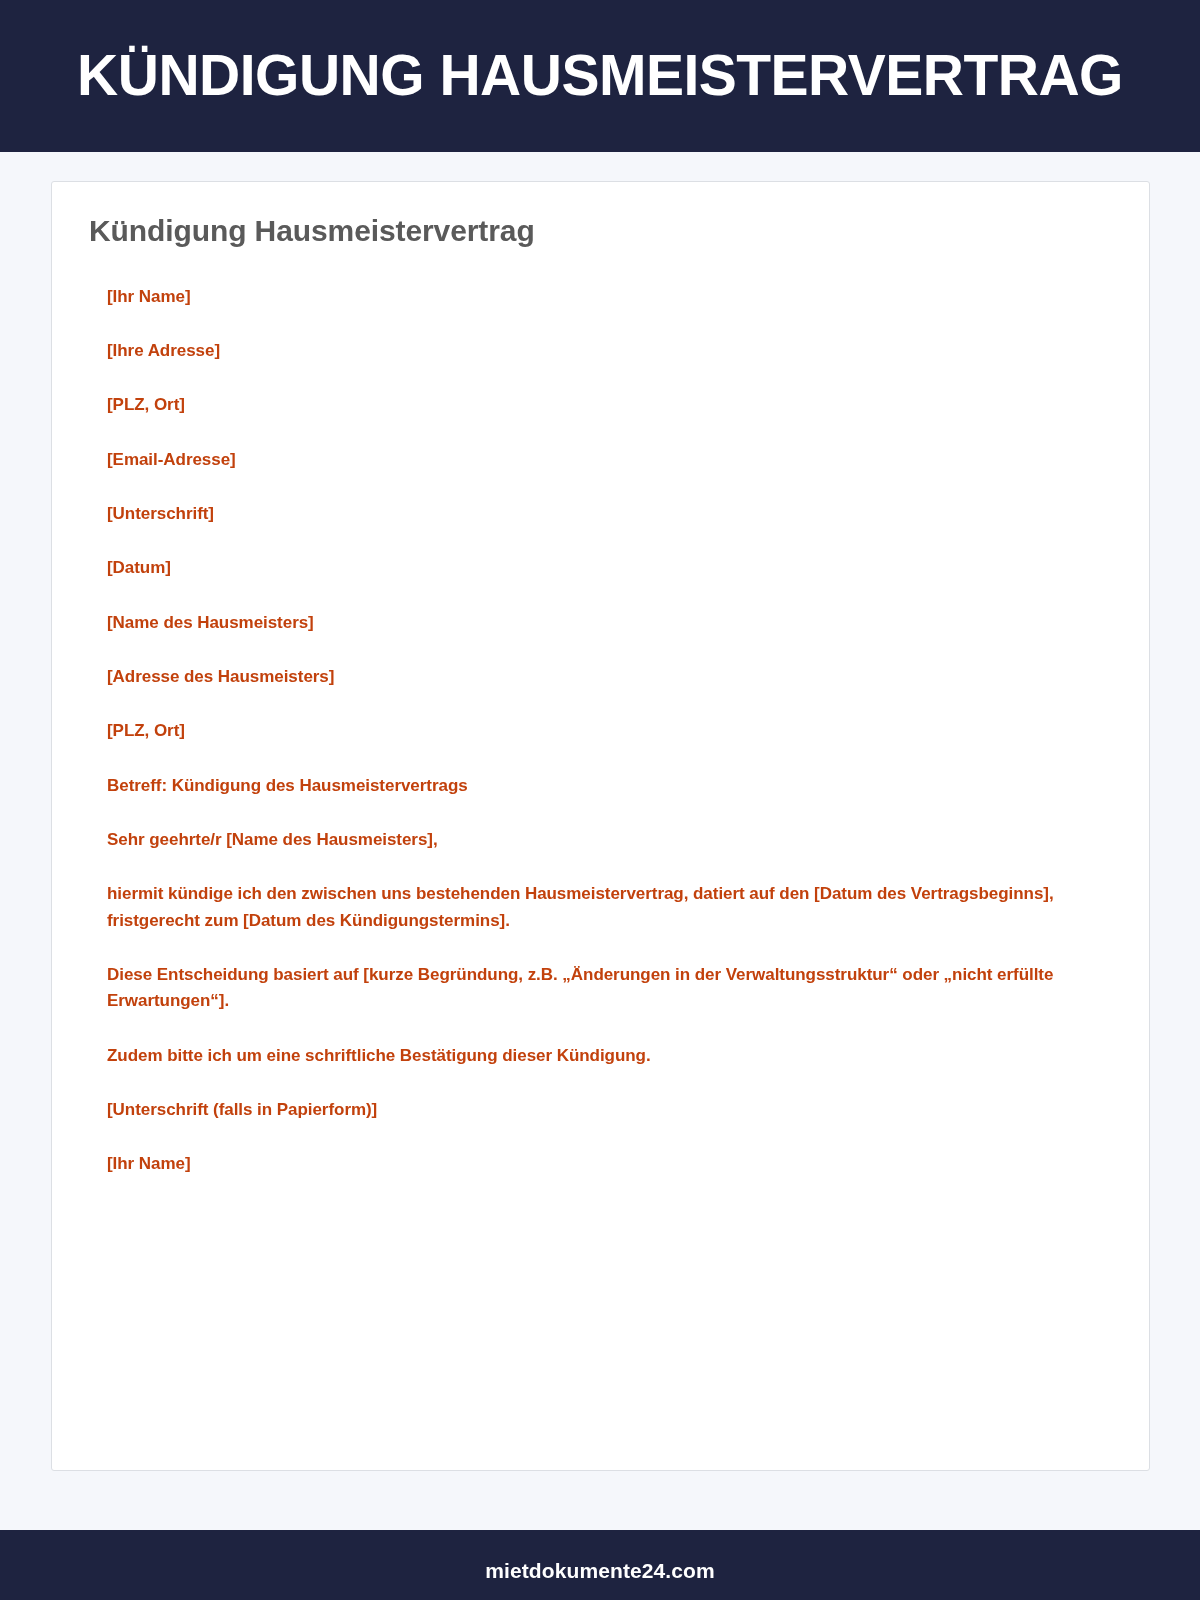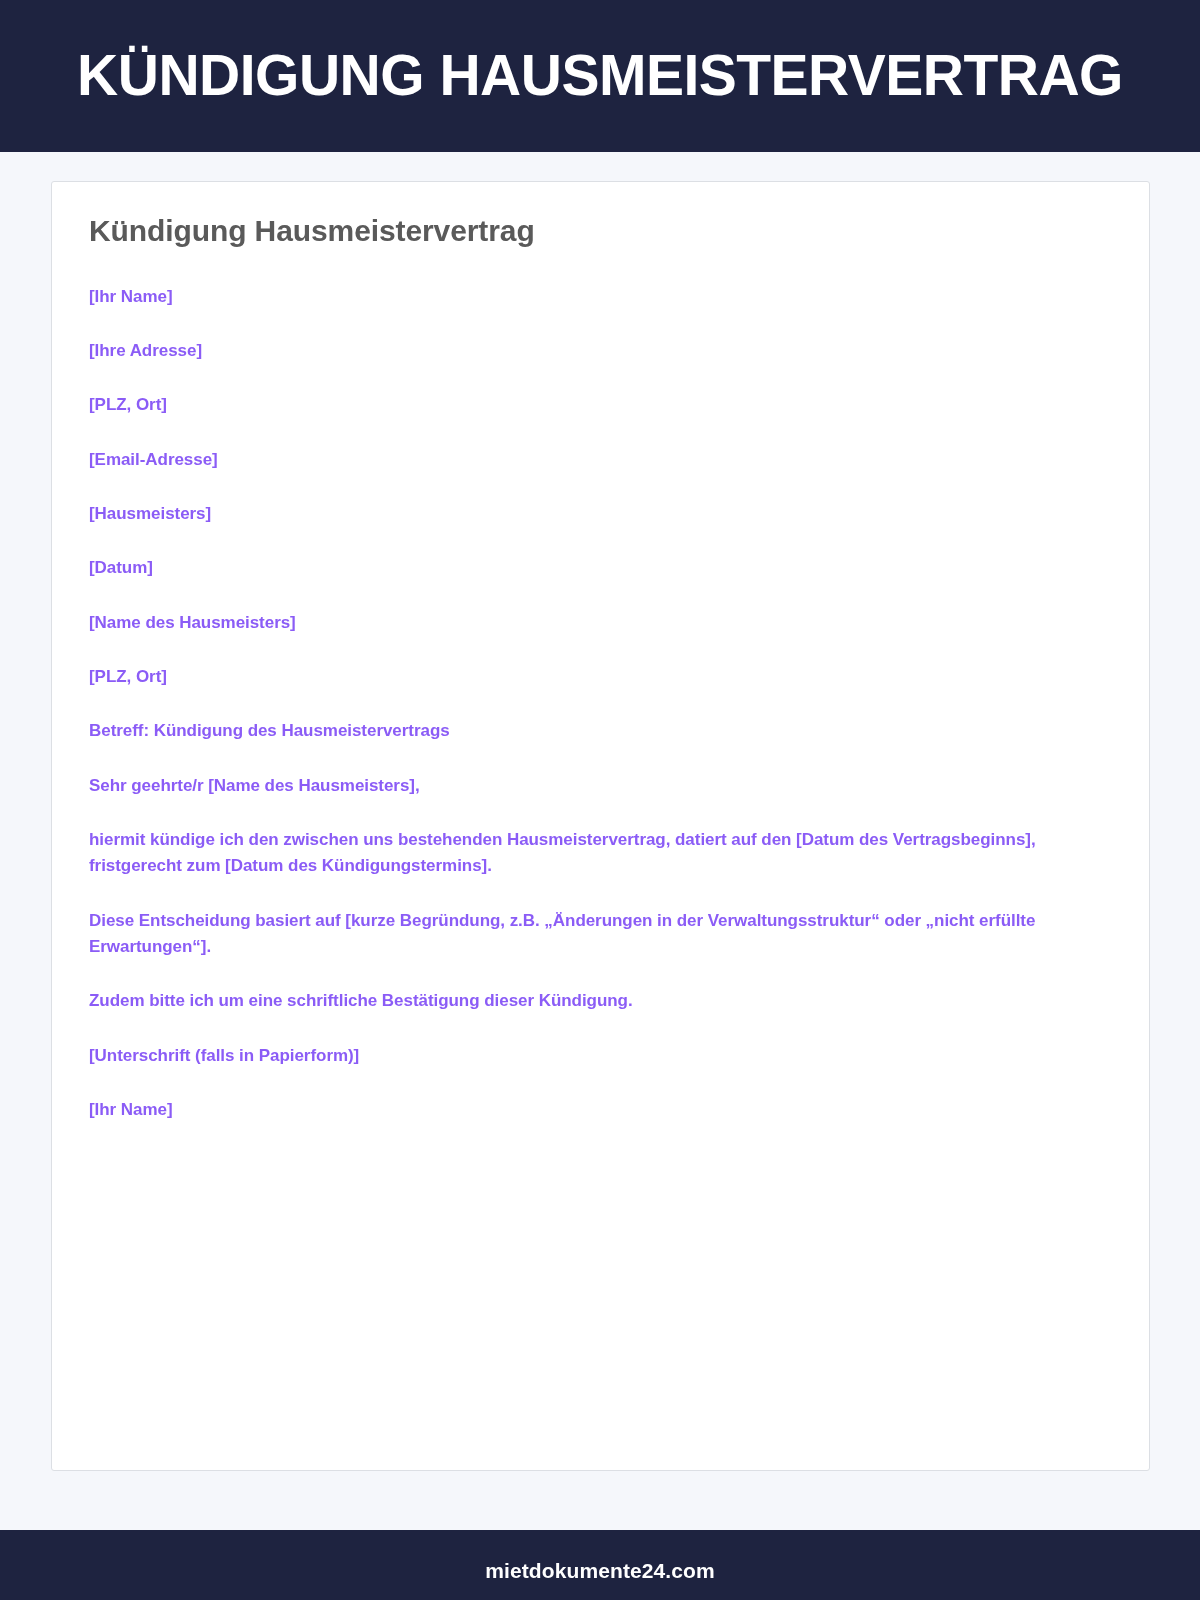--- a/index.html
+++ b/index.html
@@ -59,24 +59,24 @@
   .doc-title {
     margin: 0 0 34px 0;
     font-size: 30px;
     font-weight: bold;
     color: #5a5a5a;
     line-height: 1.25;
     letter-spacing: -0.1px;
   }
 
   .doc-line {
-    margin: 0 0 28px 0;
+    margin: 0 0 28px 18px;
     font-size: 17px;
     font-weight: bold;
-    color: #8b5cf6;
+    color: #c2410c;
     line-height: 1.55;
     letter-spacing: -0.05px;
   }
   
   .gap-before {
     margin-top: 20px;
   }
   .doc-line:last-child {
     margin-bottom: 0;
   }
@@ -110,24 +110,25 @@
 
 <main class="page-body">
   <article class="doc-card">
 
     <h2 class="doc-title">Kündigung Hausmeistervertrag</h2>
 
     <p class="doc-line">[Ihr Name]</p>
     <p class="doc-line">[Ihre Adresse]</p>
     <p class="doc-line">[PLZ, Ort]</p>
     <p class="doc-line">[Email-Adresse]</p>
-    <p class="doc-line">[Hausmeisters]</p>
+    <p class="doc-line">[Unterschrift]</p>
     <p class="doc-line">[Datum]</p>
 
     <p class="doc-line gap-before">[Name des Hausmeisters]</p>
+    <p class="doc-line">[Adresse des Hausmeisters]</p>
     <p class="doc-line">[PLZ, Ort]</p>
 
     <p class="doc-line gap-before">Betreff: Kündigung des Hausmeistervertrags</p>
 
     <p class="doc-line gap-before">Sehr geehrte/r [Name des Hausmeisters],</p>
 
     <p class="doc-line gap-before">hiermit kündige ich den zwischen uns bestehenden Hausmeistervertrag, datiert auf den [Datum des Vertragsbeginns], fristgerecht zum [Datum des Kündigungstermins].</p>
     <p class="doc-line gap-before">Diese Entscheidung basiert auf [kurze Begründung, z.B. „Änderungen in der Verwaltungsstruktur“ oder „nicht erfüllte Erwartungen“].</p>
     <p class="doc-line">Zudem bitte ich um eine schriftliche Bestätigung dieser Kündigung.</p>
 

